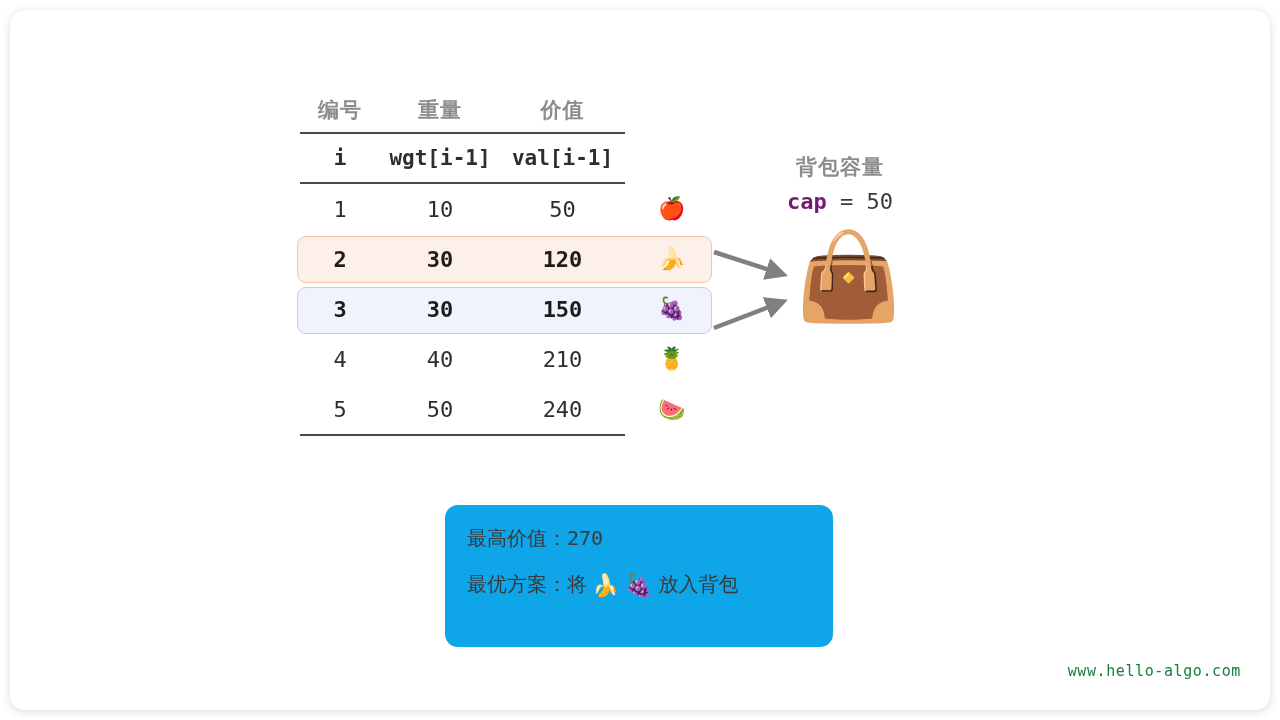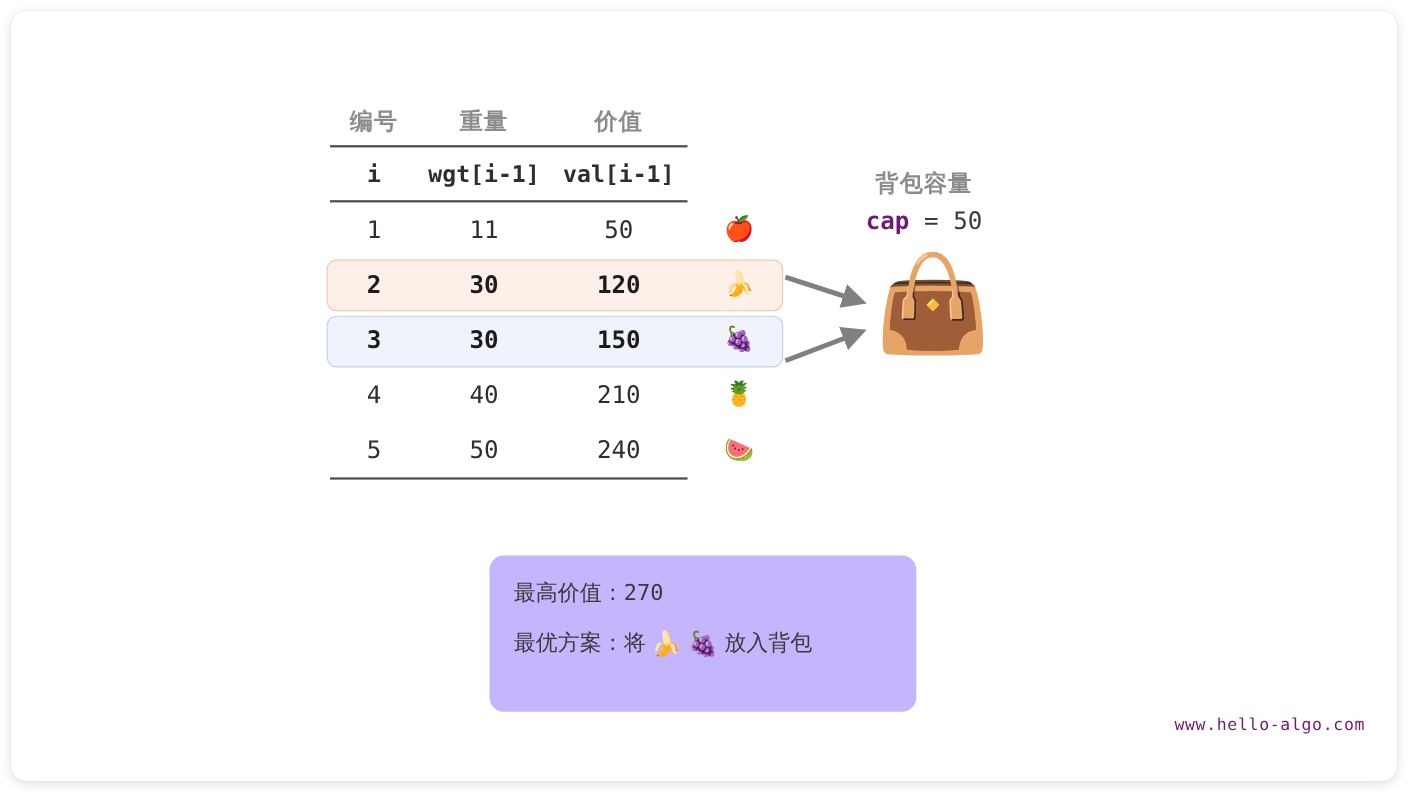--- a/index.html
+++ b/index.html
@@ -179,21 +179,21 @@
     font-family: "DejaVu Sans", sans-serif;
   }
 
   
   .result {
     position: absolute;
     left: 445px;
     top: 505px;
     width: 388px;
     height: 142px;
-    background: #c4b5fd;
+    background: #0ea5e9;
     border-radius: 13px;
   }
 
   .result-inner {
     padding: 23px 0 0 22px;
   }
 
   .res-line {
     color: #3a3a3a;
     font-size: 20px;
@@ -214,22 +214,22 @@
   .res-emoji {
     font-size: 22px;
     font-family: "DejaVu Sans", sans-serif;
     vertical-align: -2px;
   }
 
   
   .watermark {
     position: absolute;
     right: 58px;
-    bottom: 52px;
-    color: #701a75;
+    bottom: 40px;
+    color: #15803d;
     font-size: 15px;
     letter-spacing: 0.6px;
     font-family: "DejaVu Sans Mono", "Liberation Mono", monospace;
   }
 </style>
 </head>
 <body>
 
 <div id="canvas">
   <div class="card"></div>
@@ -270,21 +270,21 @@
 
         <tr class="rule-mid">
           <td class="c-i"></td>
             <td class="c-wgt"></td>
             <td class="c-val"></td>
             <td class="c-emo"></td>
         </tr>
 
         <tr class="body-row">
           <td class="c-i">1</td>
-          <td class="c-wgt">11</td>
+          <td class="c-wgt">10</td>
           <td class="c-val">50</td>
           <td class="c-emo emoji">🍎</td>
         </tr>
 
         <tr class="body-row hl">
           <td class="c-i">2</td>
           <td class="c-wgt">30</td>
           <td class="c-val">120</td>
           <td class="c-emo emoji">🍌</td>
         </tr>

